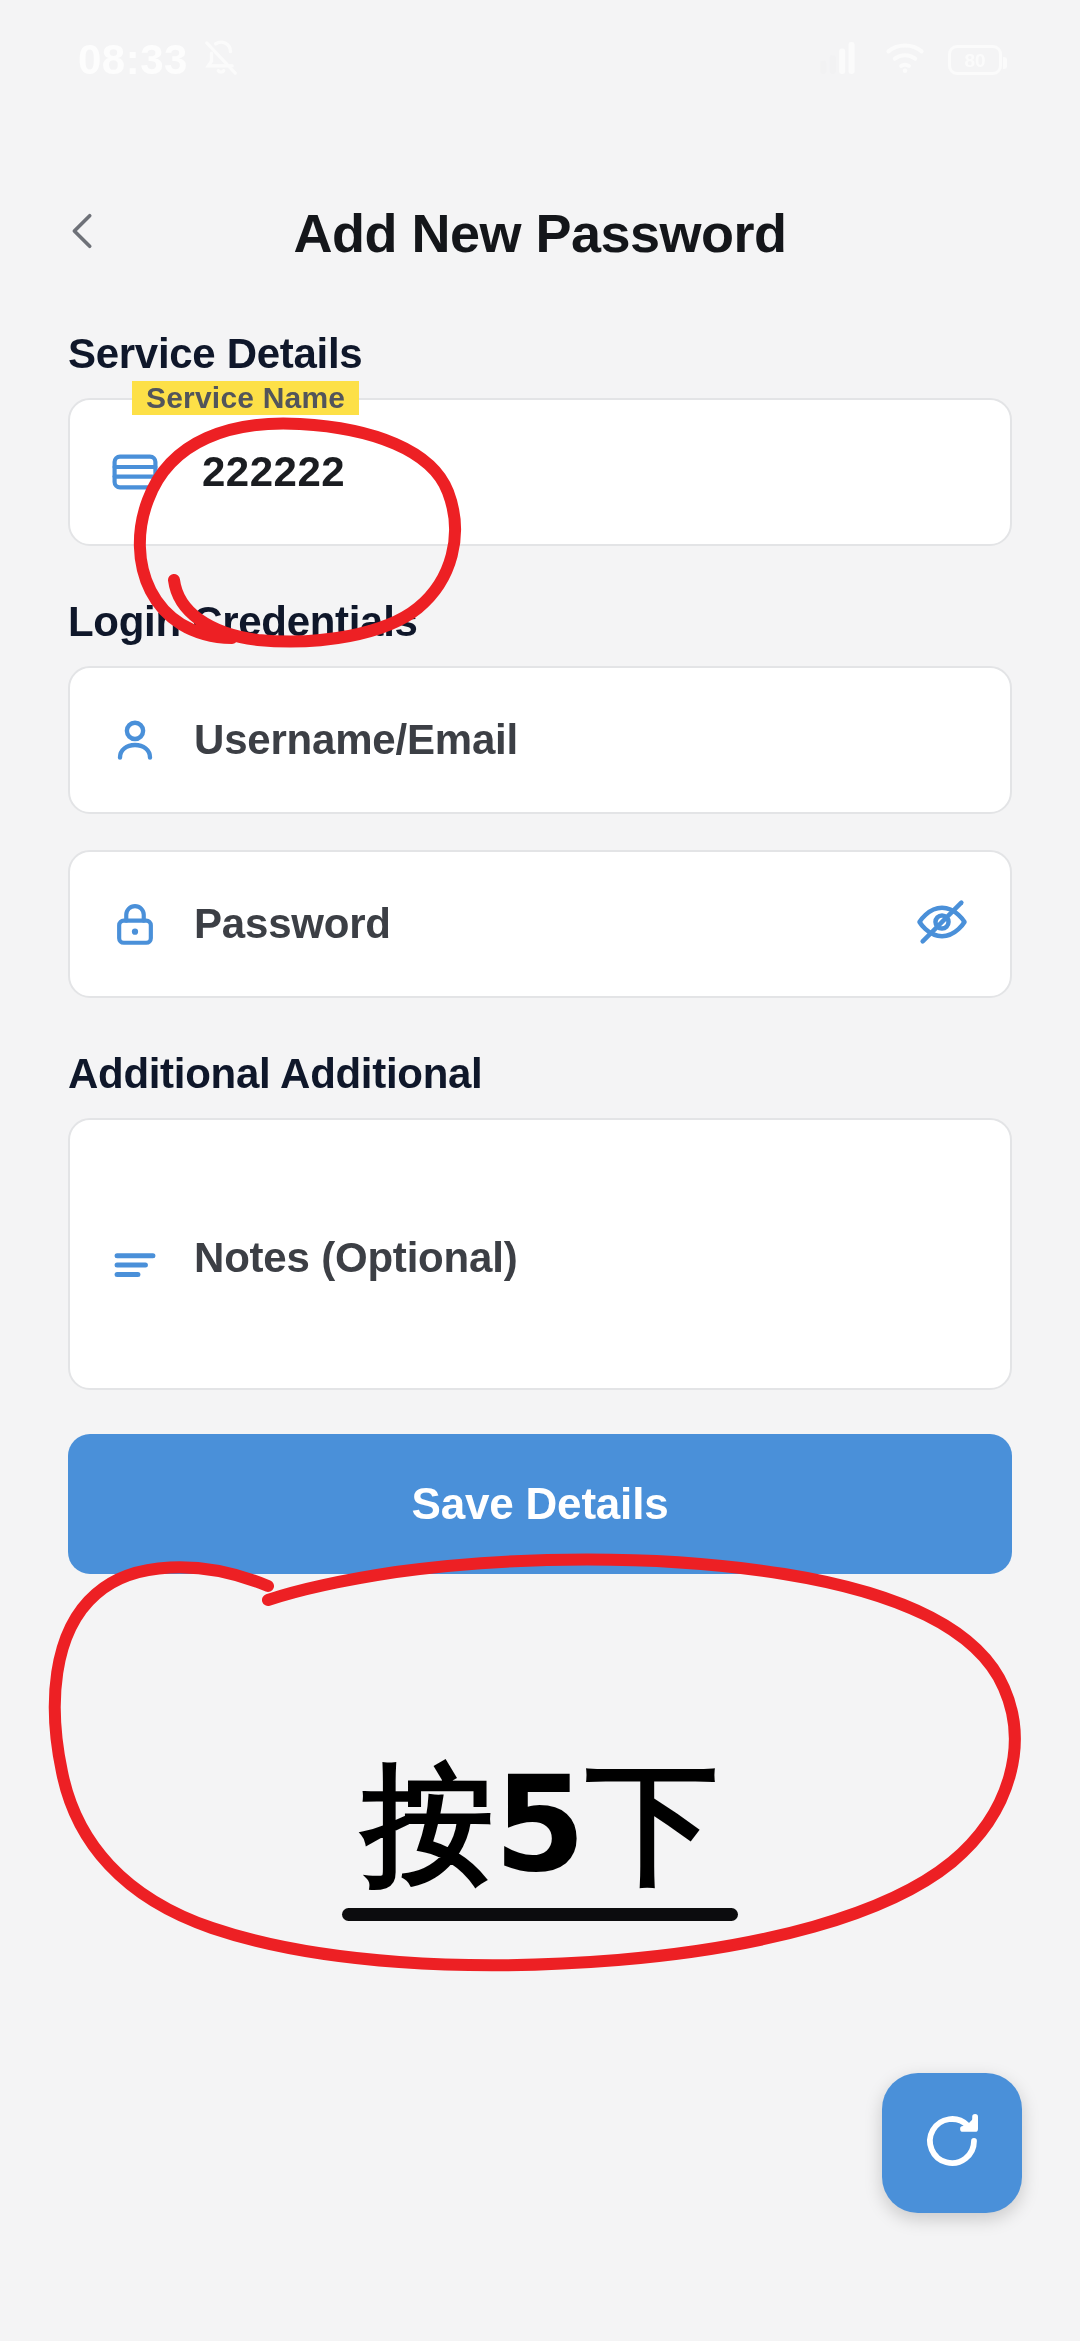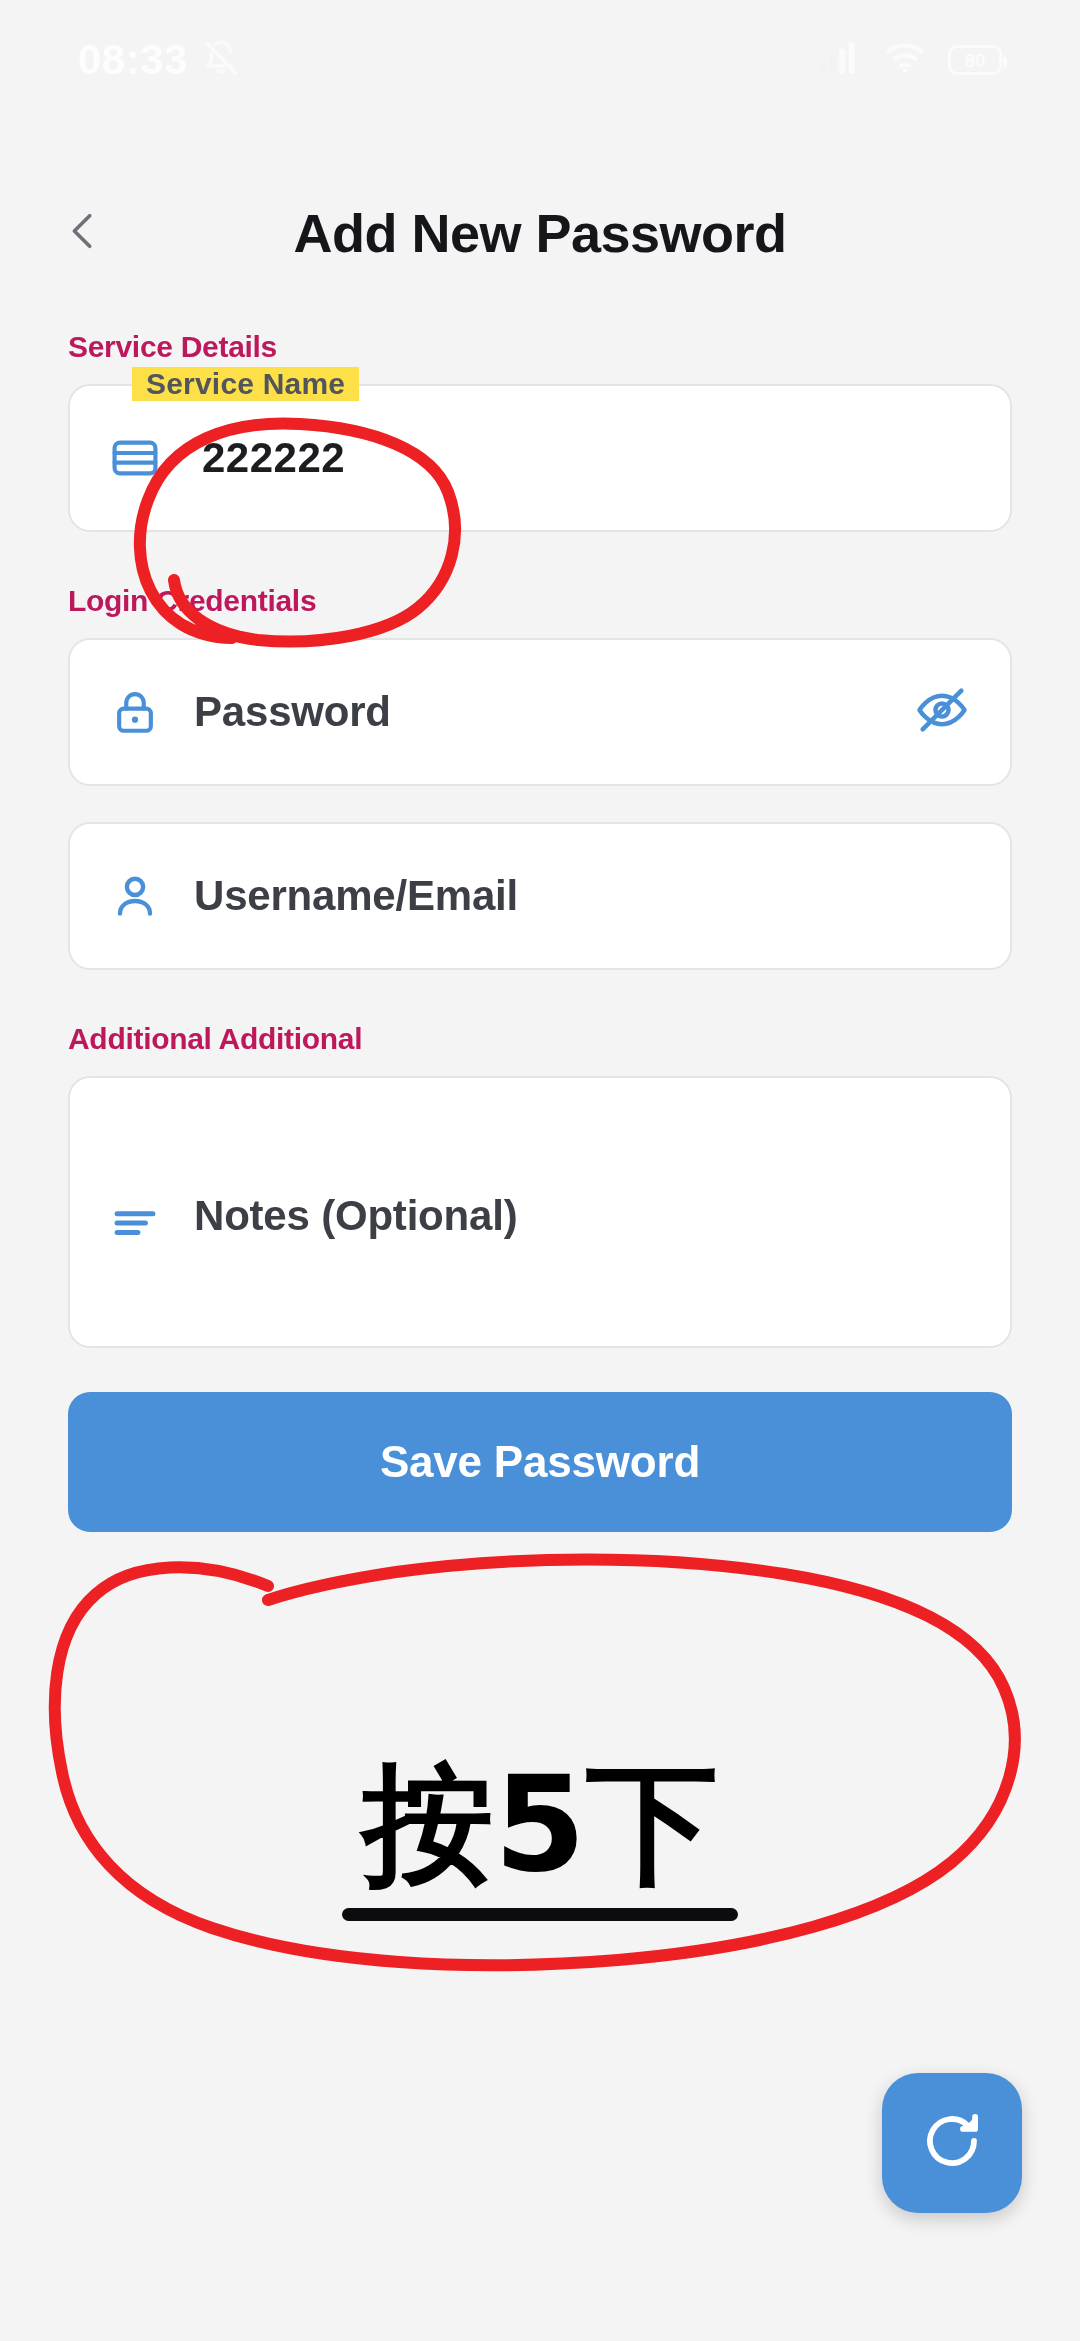--- a/index.html
+++ b/index.html
@@ -50,21 +50,21 @@
   .page-title {
     width:100%; text-align:center;
     font-size:54px; font-weight:700; color:#14161a;
     letter-spacing:-0.5px;
   }
 
   
   .content { position:absolute; top:330px; left:0; width:1080px; }
 
   .section-title {
-    font-size:30px; font-weight:700; color:#be185d;
+    font-size:42px; font-weight:700; color:#0f172a;
     margin:0 0 20px 68px; letter-spacing:-0.3px;
   }
   .section-title.sp2 { margin-top:52px; }
 
   .field {
     position:relative;
     margin:0 68px;
     background:#ffffff;
     border:2px solid #e3e4e6;
     border-radius:22px;
@@ -209,62 +209,62 @@
           <line x1="2.2" y1="14.2" x2="21.8" y2="14.2"></line>
         </svg>
       </span>
       <span class="fval">222222</span>
     </div>
 
     <div class="section-title sp2">Login Credentials</div>
 
     <div class="field">
       <span class="fic">
+        <svg width="50" height="50" viewBox="0 0 24 24" fill="none" stroke="#4a90d9" stroke-width="2.1" stroke-linecap="round" stroke-linejoin="round">
+          <circle cx="12" cy="7.6" r="3.9"></circle>
+          <path d="M4.8 20.4c0-3.7 3.2-6 7.2-6s7.2 2.3 7.2 6"></path>
+        </svg>
+      </span>
+      <span class="fph">Username/Email</span>
+    </div>
+
+    <div class="field">
+      <span class="fic">
         <svg width="50" height="50" viewBox="0 0 24 24" fill="none" stroke="#4a90d9" stroke-width="2" stroke-linecap="round" stroke-linejoin="round">
           <rect x="4.4" y="10.4" width="15.2" height="10.6" rx="2.2"></rect>
           <path d="M7.8 10.4V7.6a4.2 4.2 0 0 1 8.4 0v2.8"></path>
           <circle cx="12" cy="15.7" r="1.5" fill="#4a90d9" stroke="none"></circle>
         </svg>
       </span>
       <span class="fph">Password</span>
       <span class="eye-btn">
         <span>
           <svg width="54" height="54" viewBox="0 0 24 24" fill="none" stroke="#4a90d9" stroke-width="2" stroke-linecap="round" stroke-linejoin="round">
             <path d="M2 12s3.8-6.3 10-6.3S22 12 22 12s-3.8 6.3-10 6.3S2 12 2 12z"></path>
             <circle cx="12" cy="12" r="2.9"></circle>
             <line x1="3.4" y1="20.6" x2="20.6" y2="3.4"></line>
           </svg>
         </span>
       </span>
     </div>
 
-    <div class="field">
-      <span class="fic">
-        <svg width="50" height="50" viewBox="0 0 24 24" fill="none" stroke="#4a90d9" stroke-width="2.1" stroke-linecap="round" stroke-linejoin="round">
-          <circle cx="12" cy="7.6" r="3.9"></circle>
-          <path d="M4.8 20.4c0-3.7 3.2-6 7.2-6s7.2 2.3 7.2 6"></path>
-        </svg>
-      </span>
-      <span class="fph">Username/Email</span>
-    </div>
-
     <div class="section-title sp2">Additional Additional</div>
 
     <div class="field tall">
       <span class="fic">
         <svg width="50" height="50" viewBox="0 0 24 24" fill="none" stroke="#4a90d9" stroke-width="2.4" stroke-linecap="round">
           <line x1="3.4" y1="7.5" x2="20.6" y2="7.5"></line>
           <line x1="3.4" y1="12" x2="17" y2="12"></line>
           <line x1="3.4" y1="16.5" x2="13.4" y2="16.5"></line>
         </svg>
       </span>
       <span class="fph">Notes (Optional)</span>
     </div>
 
-    <button class="save-btn">Save Password</button>
+    <button class="save-btn">Save Details</button>
   </div>
 
   <div class="fab">
     <span>
       <svg width="66" height="66" viewBox="0 0 24 24" fill="none" stroke="#ffffff" stroke-width="2.1" stroke-linecap="round" stroke-linejoin="round">
         <path d="M20 12a8 8 0 1 1-2.4-5.7"></path>
         <polyline points="20.4 3.2 20.4 7.6 16 7.6" fill="#ffffff" stroke="none"></polyline>
         <polyline points="20.4 3.2 20.4 7.6 16 7.6"></polyline>
       </svg>
     </span>

